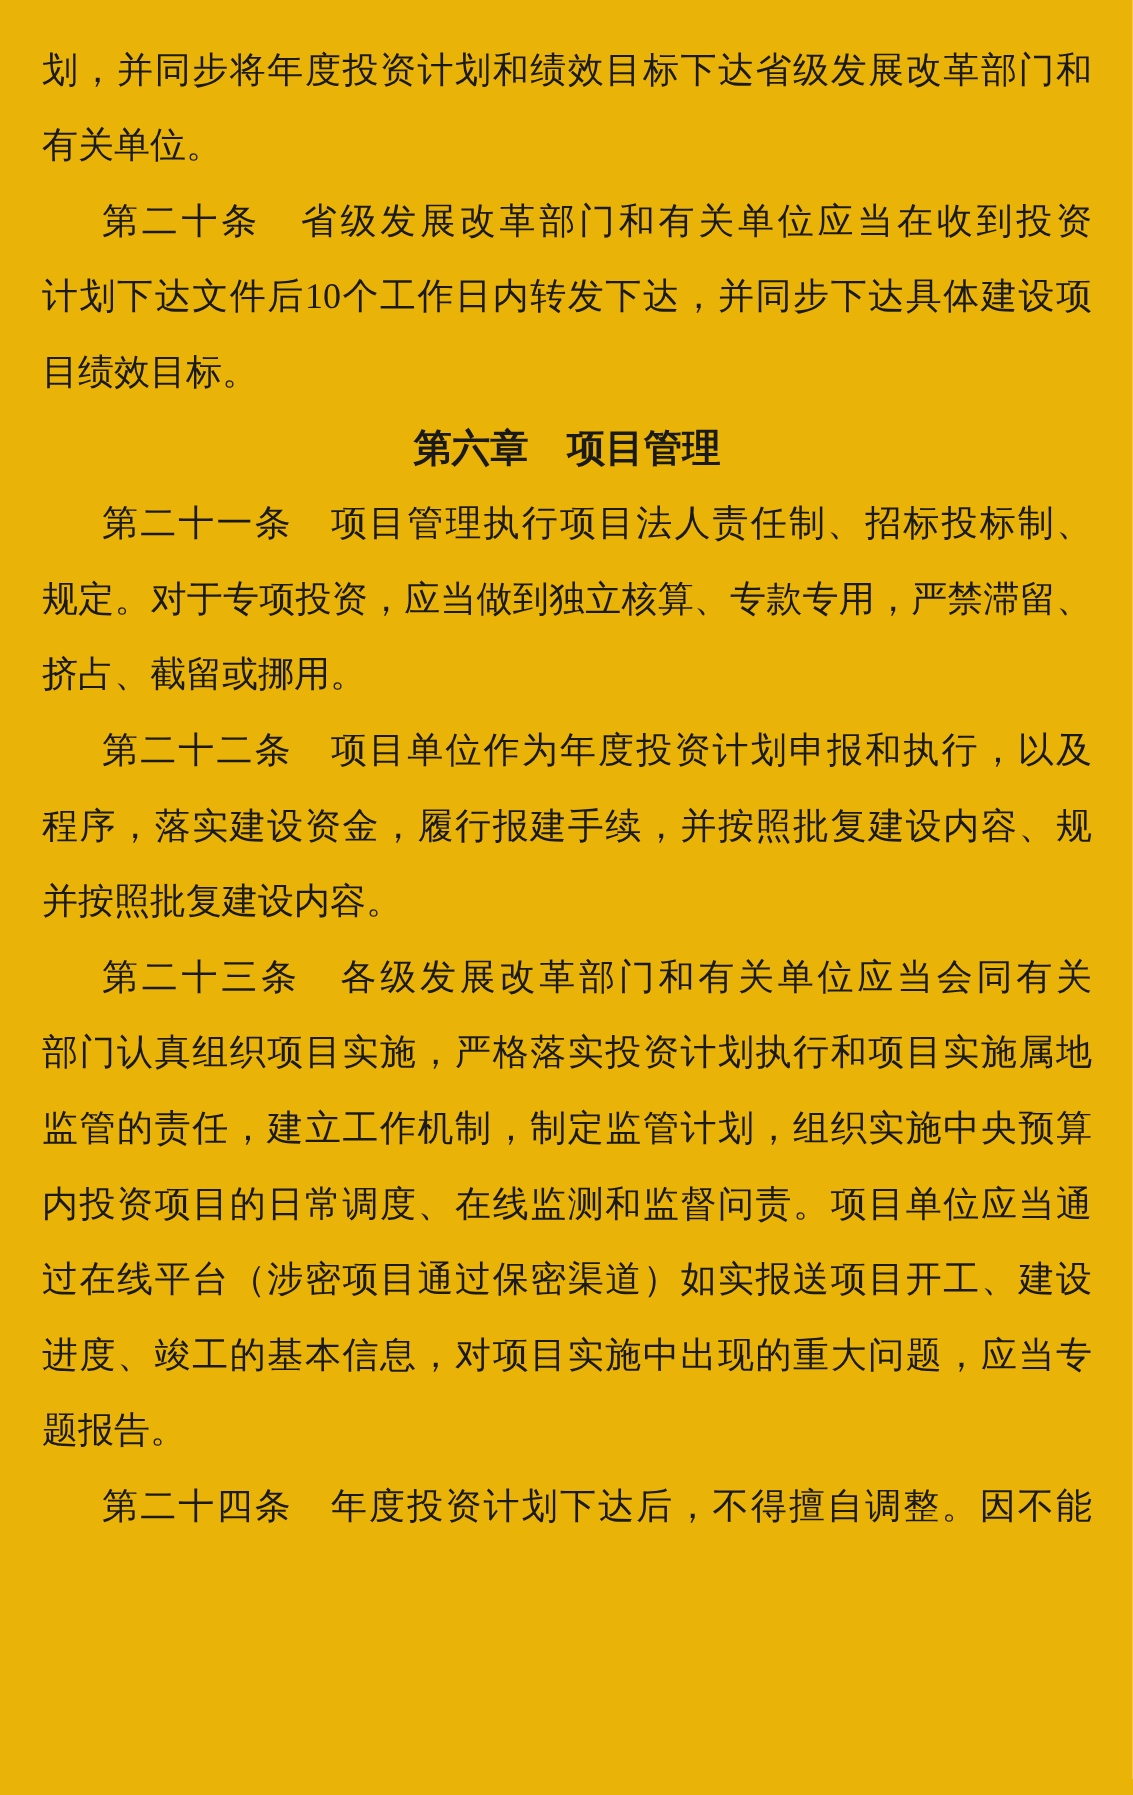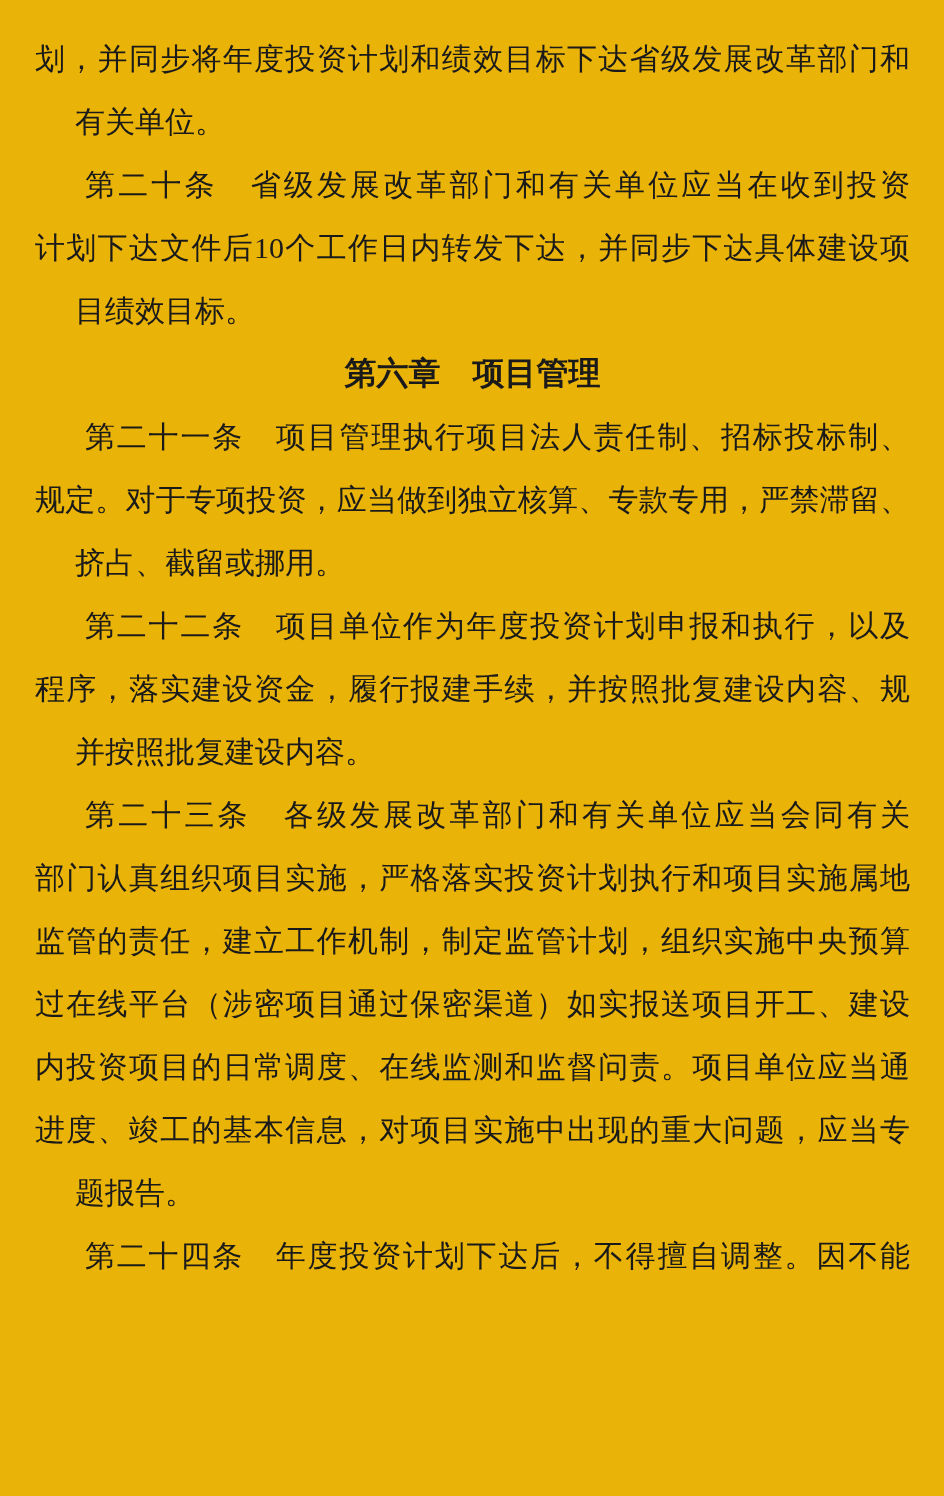--- a/index.html
+++ b/index.html
@@ -25,21 +25,20 @@
     line-height: 63px;
     height: 63px;
     color: #1a1a1a;
     text-align: justify;
     text-align-last: justify;
     overflow: hidden;
   }
   .ln.end {
     text-align: center;
     text-align-last: left;
-    margin-left: 40px;
   }
   .ln.ind {
     text-indent: 50px;
   }
   .ln.heading {
     font-family: "Liberation Sans", sans-serif;
     font-weight: bold;
     font-size: 32px;
     text-align: right;
     text-align-last: center;
@@ -59,18 +58,18 @@
 
   <div class="ln ind">第二十一条　项目管理执行项目法人责任制、招标投标制、</div>
   <div class="ln">规定。对于专项投资，应当做到独立核算、专款专用，严禁滞留、</div>
   <div class="ln end">挤占、截留或挪用。</div>
   <div class="ln ind">第二十二条　项目单位作为年度投资计划申报和执行，以及</div>
   <div class="ln">程序，落实建设资金，履行报建手续，并按照批复建设内容、规</div>
   <div class="ln end">并按照批复建设内容。</div>
   <div class="ln ind">第二十三条　各级发展改革部门和有关单位应当会同有关</div>
   <div class="ln">部门认真组织项目实施，严格落实投资计划执行和项目实施属地</div>
   <div class="ln">监管的责任，建立工作机制，制定监管计划，组织实施中央预算</div>
+  <div class="ln">内投资项目的日常调度、在线监测和监督问责。项目单位应当通</div>
   <div class="ln">过在线平台（涉密项目通过保密渠道）如实报送项目开工、建设</div>
-  <div class="ln">内投资项目的日常调度、在线监测和监督问责。项目单位应当通</div>
   <div class="ln">进度、竣工的基本信息，对项目实施中出现的重大问题，应当专</div>
   <div class="ln end">题报告。</div>
   <div class="ln ind">第二十四条　年度投资计划下达后，不得擅自调整。因不能</div>
 </div>
 
 </body></html>

